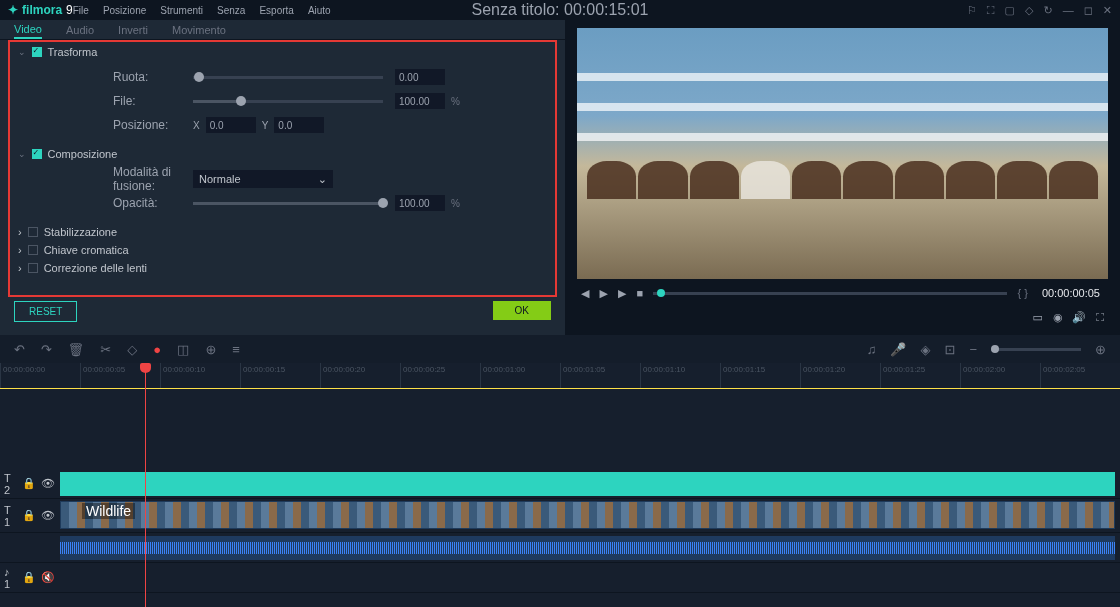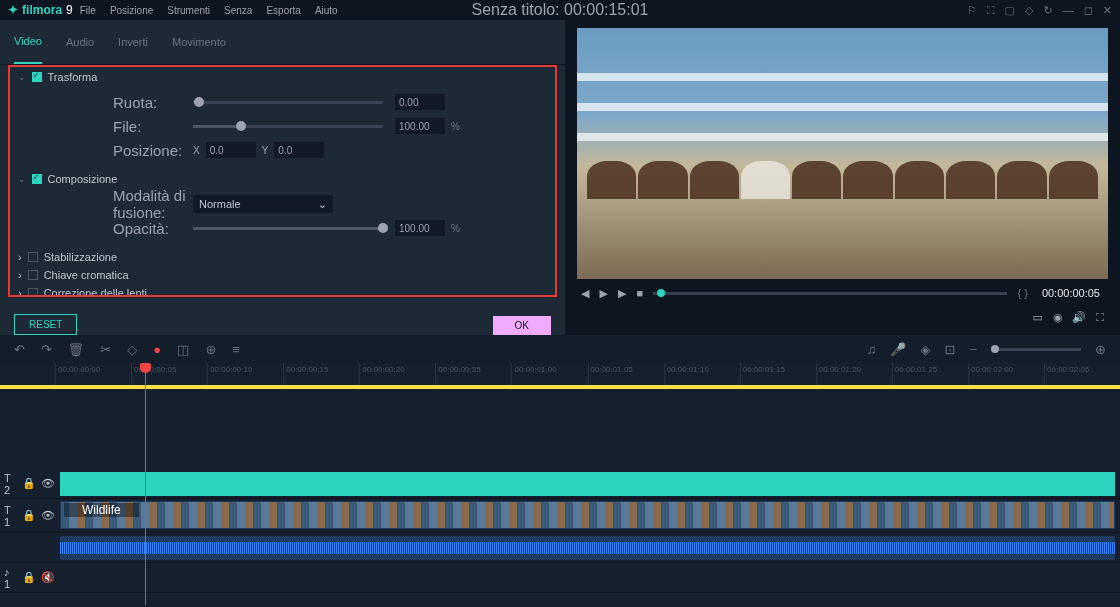--- a/index.html
+++ b/index.html
@@ -1,81 +1,81 @@
 <!DOCTYPE html>
 <html><head>
 <meta charset="utf-8">
 <style>
 *{box-sizing:border-box;margin:0;padding:0;font-family:Arial,sans-serif;font-size:11px;color:#c0c5cc}
 body{background:#1a2332;width:1120px;height:607px;overflow:hidden}
 .titlebar{height:20px;background:#0d1520;display:flex;align-items:center;padding:0 8px;position:relative}
 .logo{color:#2dd4bf;font-weight:bold;font-size:12px;margin-right:4px}
 .logo-n{color:#fff;font-size:12px}
-.menu{display:flex;gap:14px;margin-left:7px}
+.menu{display:flex;gap:14px;margin-left:0}
 .menu span{font-size:10px;color:#9ca3af;cursor:pointer}
 .title-center{position:absolute;left:50%;transform:translateX(-50%);font-size:16px;color:#9ca3af}
 .titlebar-right{margin-left:auto;display:flex;gap:10px;align-items:center}
 .titlebar-right span{font-size:11px;color:#6b7280;cursor:pointer}
 .main{display:flex;height:315px}
 .left-panel{width:565px;background:#1e2936;display:flex;flex-direction:column}
-.tabs{display:flex;height:45px;border-bottom:1px solid #0d1520;padding-left:14px;gap:24px;align-items:center}
+.tabs{display:flex;height:20px;border-bottom:1px solid #0d1520;padding-left:14px;gap:24px;align-items:center}
 .tab{font-size:11px;color:#6b7280;cursor:pointer;height:100%;display:flex;align-items:center}
 .tab.active{color:#2dd4bf;border-bottom:2px solid #2dd4bf}
 .redbox{border:2px solid #e53935;margin:0 8px 4px 8px;flex:1;padding:4px 8px;overflow:hidden}
 .section{margin-bottom:12px}
 .section-head{display:flex;align-items:center;gap:6px;font-size:10px;margin-bottom:8px}
 .section-head .arrow{color:#6b7280;font-size:9px}
 .chk{width:10px;height:10px;background:#2dd4bf;display:inline-block;position:relative}
 .chk::after{content:"✓";color:#0d1520;font-size:8px;position:absolute;top:-1px;left:1px}
 .chk-empty{width:10px;height:10px;border:1px solid #4b5563;display:inline-block}
 .row{display:flex;align-items:center;height:22px;margin-bottom:2px;padding-left:95px}
-.row-label{width:80px;font-size:15px;color:#9ca3af}
+.row-label{width:80px;font-size:12px;color:#9ca3af}
 .slider{width:190px;height:3px;background:#374151;position:relative;margin-right:12px}
 .slider-fill{height:100%;background:#4b5563;position:absolute}
 .slider-thumb{width:10px;height:10px;background:#9ca3af;border-radius:50%;position:absolute;top:-4px;transform:translateX(-50%)}
 .num-input{width:50px;height:16px;background:#111827;border:none;color:#9ca3af;font-size:10px;padding:0 4px}
 .pct{margin-left:6px;font-size:10px;color:#6b7280}
 .xy{display:flex;gap:6px;align-items:center}
 .xy-label{font-size:10px;color:#9ca3af}
 .flip-icons{display:flex;gap:18px;padding-left:2px}
 .flip-icons span{font-size:12px;color:#9ca3af;cursor:pointer}
 .select{width:140px;height:18px;background:#111827;display:flex;align-items:center;justify-content:space-between;padding:0 6px;font-size:10px}
 .collapsed{display:flex;align-items:center;gap:6px;font-size:10px;margin-bottom:6px}
-.bottom-bar{height:34px;display:flex;align-items:flex-end;padding:0 14px;justify-content:space-between}
+.bottom-bar{height:34px;display:flex;align-items:flex-start;padding:0 14px;justify-content:space-between}
 .btn-reset{padding:4px 14px;border:1px solid #2dd4bf;color:#2dd4bf;background:transparent;font-size:10px;cursor:pointer}
-.btn-ok{padding:4px 22px;background:#f0abfc;color:#0d1520;border:none;font-size:10px;cursor:pointer}
+.btn-ok{padding:4px 22px;background:#84cc16;color:#0d1520;border:none;font-size:10px;cursor:pointer}
 .preview{flex:1;background:#0d1520;padding:8px 12px;display:flex;flex-direction:column}
 .preview-img{flex:1;background:linear-gradient(180deg,#6b9dc2 0%,#7da8c9 35%,#c4b89a 55%,#7a6b52 100%);position:relative;overflow:hidden}
 .wave{position:absolute;left:0;right:0;height:8px;background:rgba(255,255,255,0.7)}
 .horses{position:absolute;bottom:32%;left:0;right:0;height:38px;display:flex;gap:2px;padding:0 10px}
 .horse{flex:1;background:#4a2f1e;border-radius:40% 40% 0 0;opacity:0.85}
 .horse.w{background:#e8e4dc}
 .controls{height:28px;display:flex;align-items:center;gap:10px;padding:0 4px}
 .ctrl-btn{color:#9ca3af;font-size:11px;cursor:pointer}
 .progress{flex:1;height:3px;background:#374151;position:relative}
 .progress-thumb{width:8px;height:8px;background:#2dd4bf;border-radius:50%;position:absolute;top:-3px;left:1%}
 .timecode{font-size:11px;color:#e5e7eb;padding:0 4px}
 .ctrl-right{display:flex;gap:10px;margin-left:auto;align-items:center}
 .toolbar{height:28px;background:#141d2a;display:flex;align-items:center;padding:0 14px;gap:16px}
 .tool{color:#6b7280;font-size:13px;cursor:pointer}
 .tool-right{margin-left:auto;display:flex;gap:14px;align-items:center}
 .zoom{width:90px;height:3px;background:#374151;position:relative}
 .zoom-thumb{width:8px;height:8px;background:#9ca3af;border-radius:50%;position:absolute;top:-3px;left:0}
 .timeline{flex:1;background:#161f2d;display:flex;flex-direction:column;height:244px}
-.ruler{height:26px;display:flex;padding-left:55px;position:relative;border-bottom:4px solid #fde047}
+.ruler{height:26px;display:flex;position:relative;border-bottom:1px solid #fde047}
 .ruler-item{flex:1;font-size:8px;color:#4b5563;border-left:1px solid #2a3544;padding-left:2px;padding-top:2px}
 .playhead{position:absolute;top:0;bottom:-220px;width:1px;background:#ef4444;left:145px;z-index:5}
 .playhead::before{content:"";position:absolute;top:0;left:-5px;width:11px;height:10px;background:#ef4444;border-radius:2px 2px 50% 50%}
 .tracks{flex:1;position:relative;overflow:hidden}
 .track{height:30px;display:flex;align-items:center;border-bottom:1px solid #0d1520}
 .track-head{width:55px;display:flex;align-items:center;gap:5px;padding-left:4px;font-size:9px;color:#6b7280}
 .track-content{flex:1;height:100%;position:relative}
 .clip-teal{position:absolute;top:3px;left:5px;right:5px;height:24px;background:#2dd4bf}
 .clip-vid{position:absolute;top:2px;left:5px;right:5px;height:28px;background:repeating-linear-gradient(90deg,#3a5a7a 0,#3a5a7a 8px,#5a7a9a 8px,#5a7a9a 16px,#8a6a4a 16px,#8a6a4a 24px);border:1px solid #1e3a5a}
-.clip-label{position:absolute;top:1px;left:3px;font-size:12px;color:#fff;background:rgba(0,0,0,0.4);padding:0 18px}
+.clip-label{position:absolute;top:1px;left:21px;font-size:14px;color:#fff;background:rgba(0,0,0,0.4);padding:0 4px}
 .clip-audio{position:absolute;top:3px;left:5px;right:5px;height:24px;background:#1e3a5f}
 .waveform{position:absolute;top:6px;left:0;right:0;height:12px;background:repeating-linear-gradient(90deg,#3b82f6 0,#3b82f6 1px,#1e3a5f 1px,#1e3a5f 2px)}
 .spacer{height:80px}
 </style>
 </head>
 <body>
 
 <div class="titlebar">
   <span class="logo">✦</span>
   <span class="logo">filmora</span>

